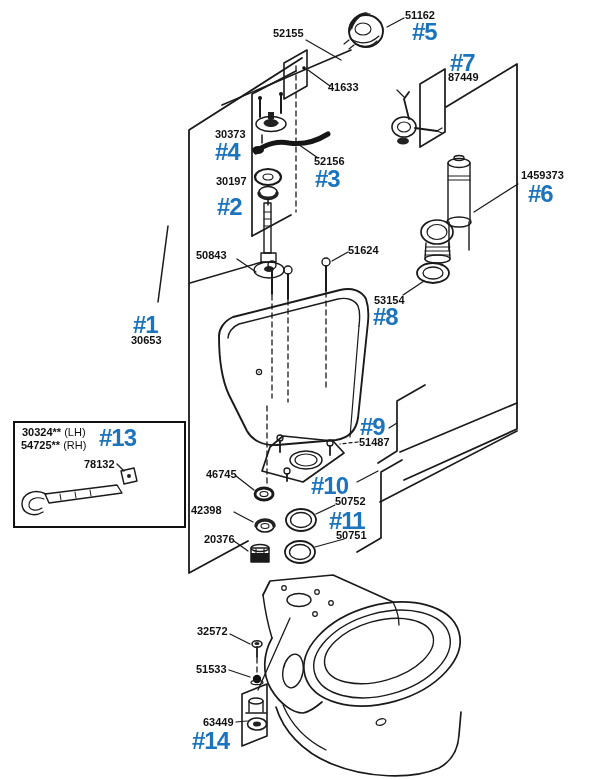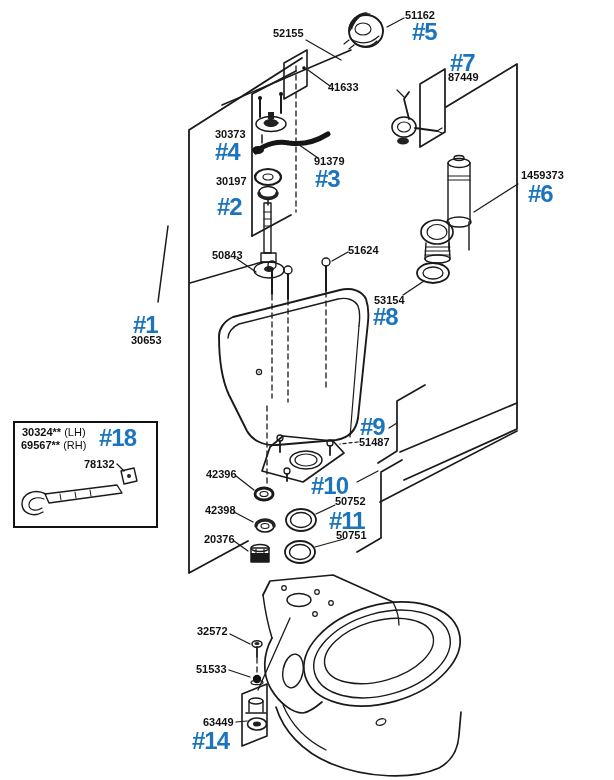--- a/index.html
+++ b/index.html
@@ -2,21 +2,21 @@
 <html><head>
 <meta charset="utf-8">
 <style>
   html,body{margin:0;padding:0;background:#fff;}
   #stage{position:relative;width:614px;height:780px;background:#ffffff;overflow:hidden;
          font-family:"Liberation Sans",sans-serif;}
   #art{position:absolute;left:0;top:0;z-index:1;}
   .lbl{position:absolute;z-index:2;white-space:nowrap;}
   .pn{font-size:11px;font-weight:bold;color:#111;letter-spacing:0px;text-align:right;}
   .co{font-size:24px;font-weight:bold;color:#1c75bc;letter-spacing:-1px;}
-  .box{position:absolute;z-index:2;border:2.2px solid #111;background:transparent;}
+  .box{position:absolute;z-index:2;border:2.2px solid #111;background:transparent;padding-left:28px;}
   .bx-row{position:absolute;font-size:11px;font-weight:bold;color:#111;white-space:nowrap;}
   .bx-suffix{font-weight:normal;margin-left:3px;}
   .bx-desc{font-weight:normal;}
   .bullet{display:inline-block;width:7px;height:7px;background:#111;margin-right:2px;}
   .items span{margin-right:19px;}
   .items span:last-child{margin-right:0;}
 </style>
 </head>
 <body>
 
@@ -256,49 +256,49 @@
 <div class="lbl pn" style="left:273px;top:27px">52155</div>
 <div class="lbl pn" style="left:405px;top:9px">51162</div>
 <div class="lbl co" style="left:412px;top:18px">#5</div>
 <div class="lbl pn" style="left:328px;top:81px">41633</div>
 <div class="lbl co" style="left:450px;top:49px">#7</div>
 <div class="lbl pn" style="left:448px;top:71px">87449</div>
 <div class="lbl pn" style="left:521px;top:169px">1459373</div>
 <div class="lbl co" style="left:528px;top:180px">#6</div>
 <div class="lbl pn" style="left:215px;top:128px">30373</div>
 <div class="lbl co" style="left:215px;top:138px">#4</div>
-<div class="lbl pn" style="left:314px;top:155px">91379</div>
+<div class="lbl pn" style="left:314px;top:155px">52156</div>
 <div class="lbl co" style="left:315px;top:165px">#3</div>
 <div class="lbl pn" style="left:216px;top:175px">30197</div>
 <div class="lbl co" style="left:217px;top:193px">#2</div>
-<div class="lbl pn" style="left:212px;top:249px">50843</div>
+<div class="lbl pn" style="left:196px;top:249px">50843</div>
 <div class="lbl pn" style="left:348px;top:244px">51624</div>
 <div class="lbl pn" style="left:374px;top:294px">53154</div>
 <div class="lbl co" style="left:373px;top:303px">#8</div>
 <div class="lbl co" style="left:133px;top:311px">#1</div>
 <div class="lbl pn" style="left:131px;top:334px">30653</div>
 <div class="lbl co" style="left:360px;top:413px">#9</div>
 <div class="lbl pn" style="left:359px;top:436px">51487</div>
-<div class="lbl pn" style="left:206px;top:468px">42396</div>
+<div class="lbl pn" style="left:206px;top:468px">46745</div>
 <div class="lbl co" style="left:311px;top:472px">#10</div>
 <div class="lbl pn" style="left:335px;top:495px">50752</div>
-<div class="lbl pn" style="left:205px;top:504px">42398</div>
+<div class="lbl pn" style="left:191px;top:504px">42398</div>
 <div class="lbl co" style="left:329px;top:507px">#11</div>
 <div class="lbl pn" style="left:336px;top:529px">50751</div>
 <div class="lbl pn" style="left:204px;top:533px">20376</div>
 <div class="lbl pn" style="left:197px;top:625px">32572</div>
 <div class="lbl pn" style="left:196px;top:663px">51533</div>
 <div class="lbl pn" style="left:203px;top:716px">63449</div>
 <div class="lbl co" style="left:192px;top:727px">#14</div>
 
 <div class="box" style="left:13px;top:421px;width:141px;height:103px">
   <div class="bx-row" style="left:7px;top:3px">
     <span>30324**</span><span class="bx-suffix">(LH)</span>
   </div>
   <div class="bx-row" style="left:6px;top:16px">
-    <span>69567**</span><span class="bx-suffix">(RH)</span>
+    <span>54725**</span><span class="bx-suffix">(RH)</span>
   </div>
-  <div class="lbl co" style="left:84px;top:1px">#18</div>
+  <div class="lbl co" style="left:84px;top:1px">#13</div>
   <div class="bx-row" style="left:69px;top:35px">78132</div>
 </div>
 
 
 </div>
 
 </body></html>

